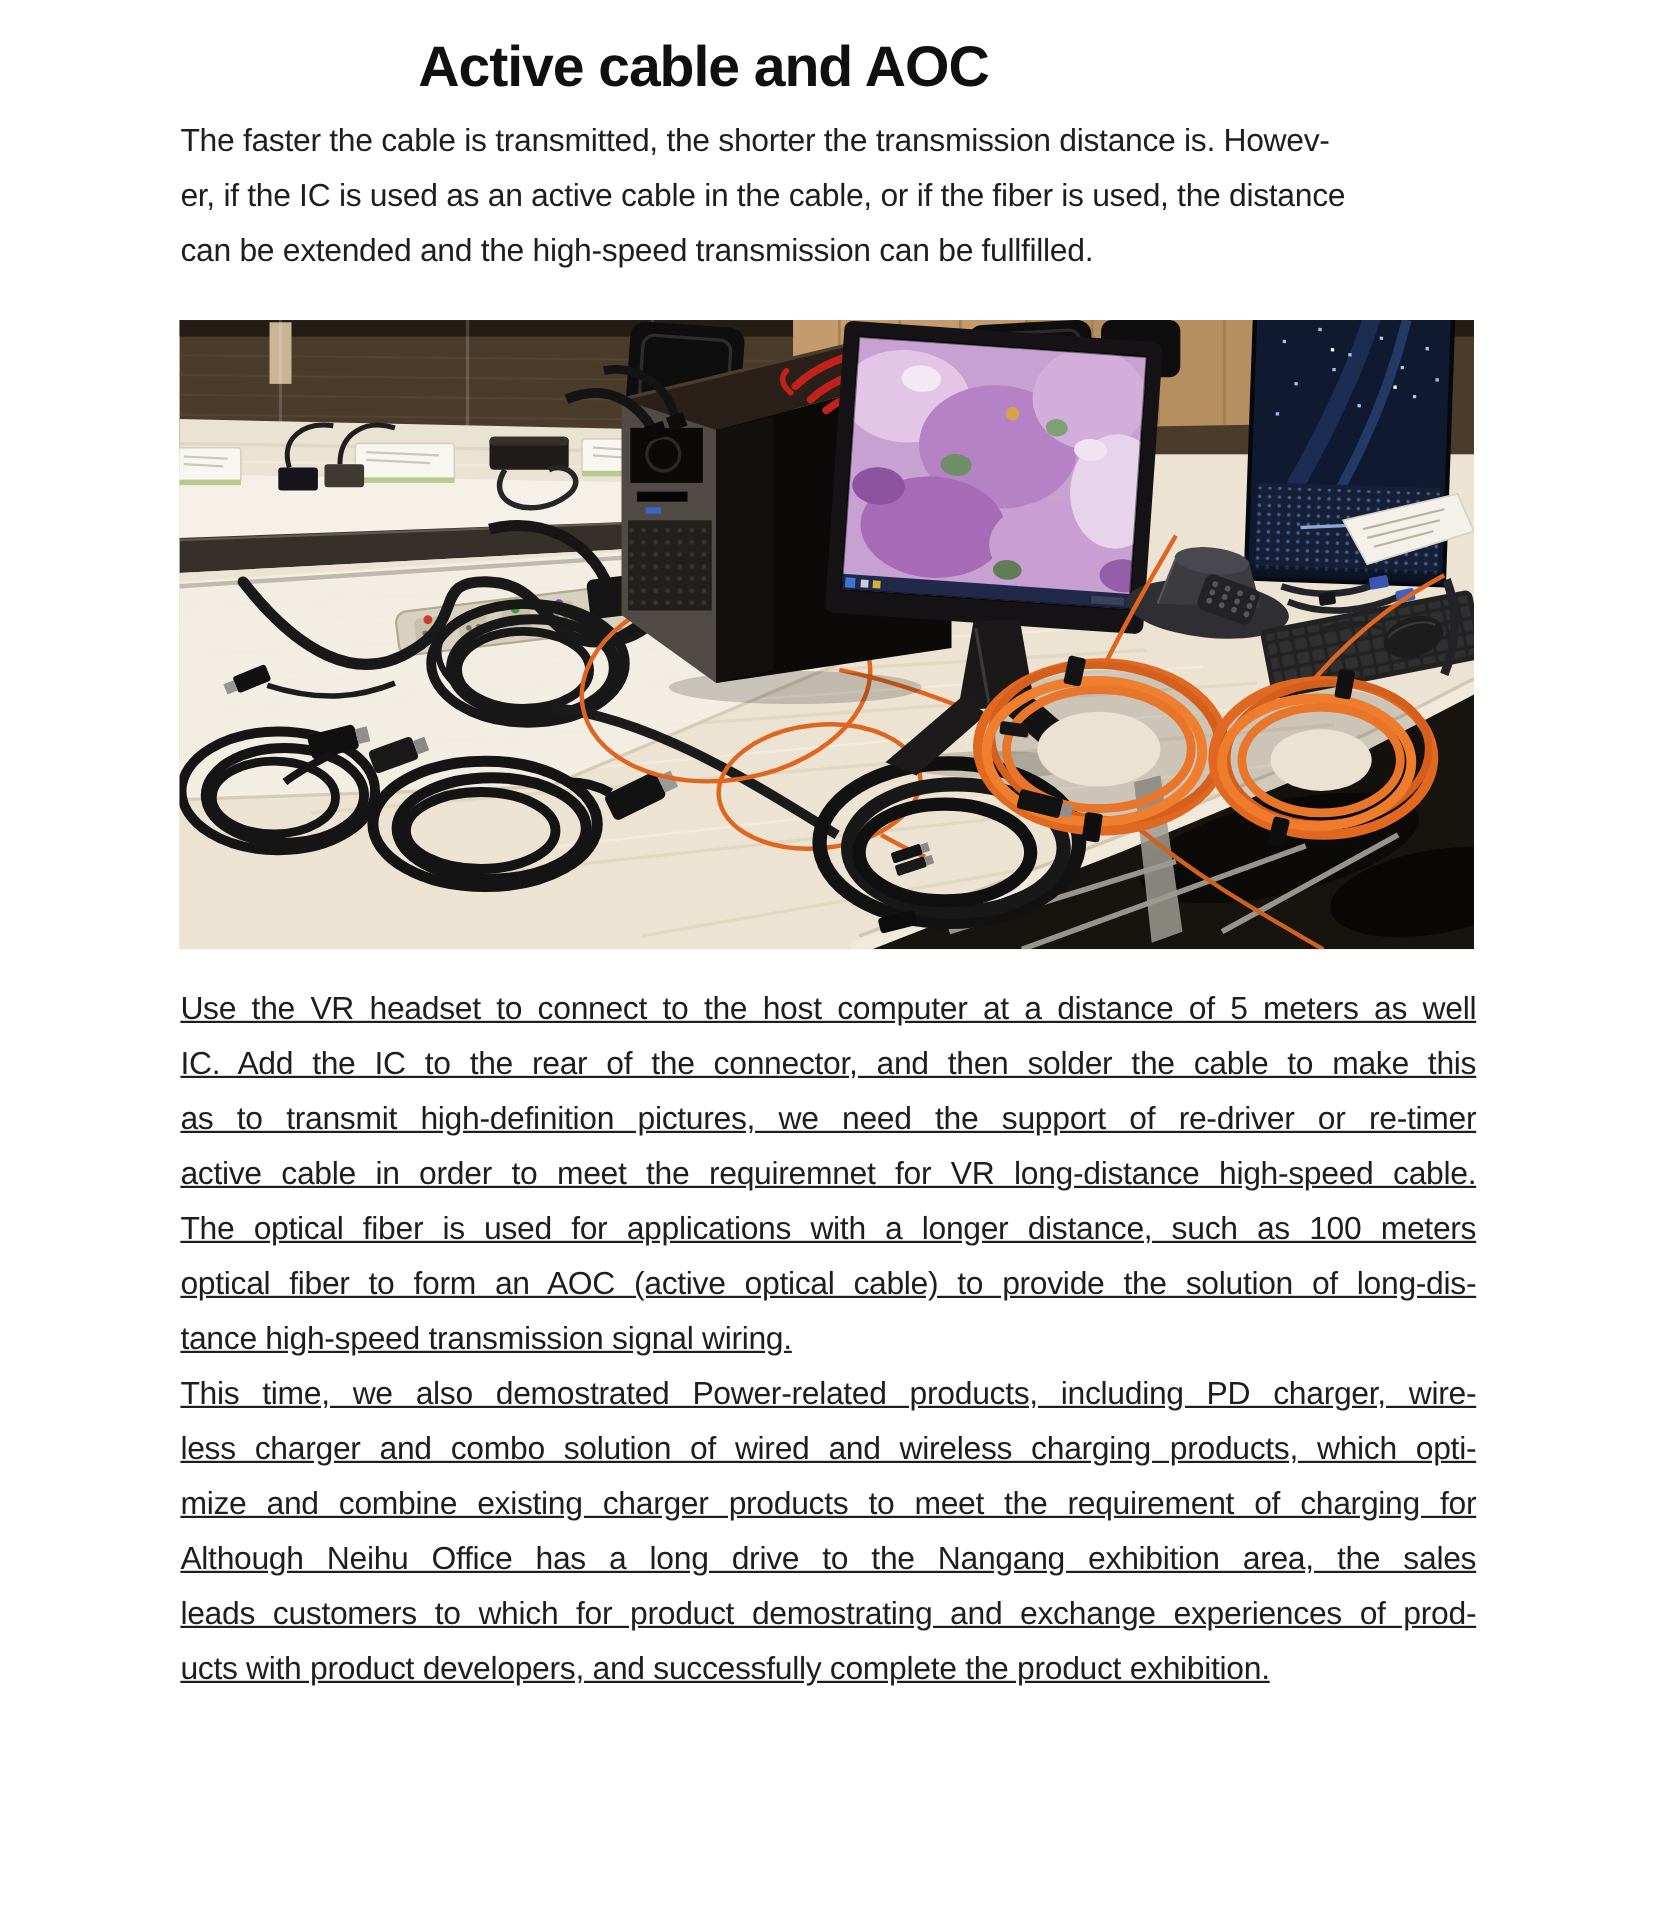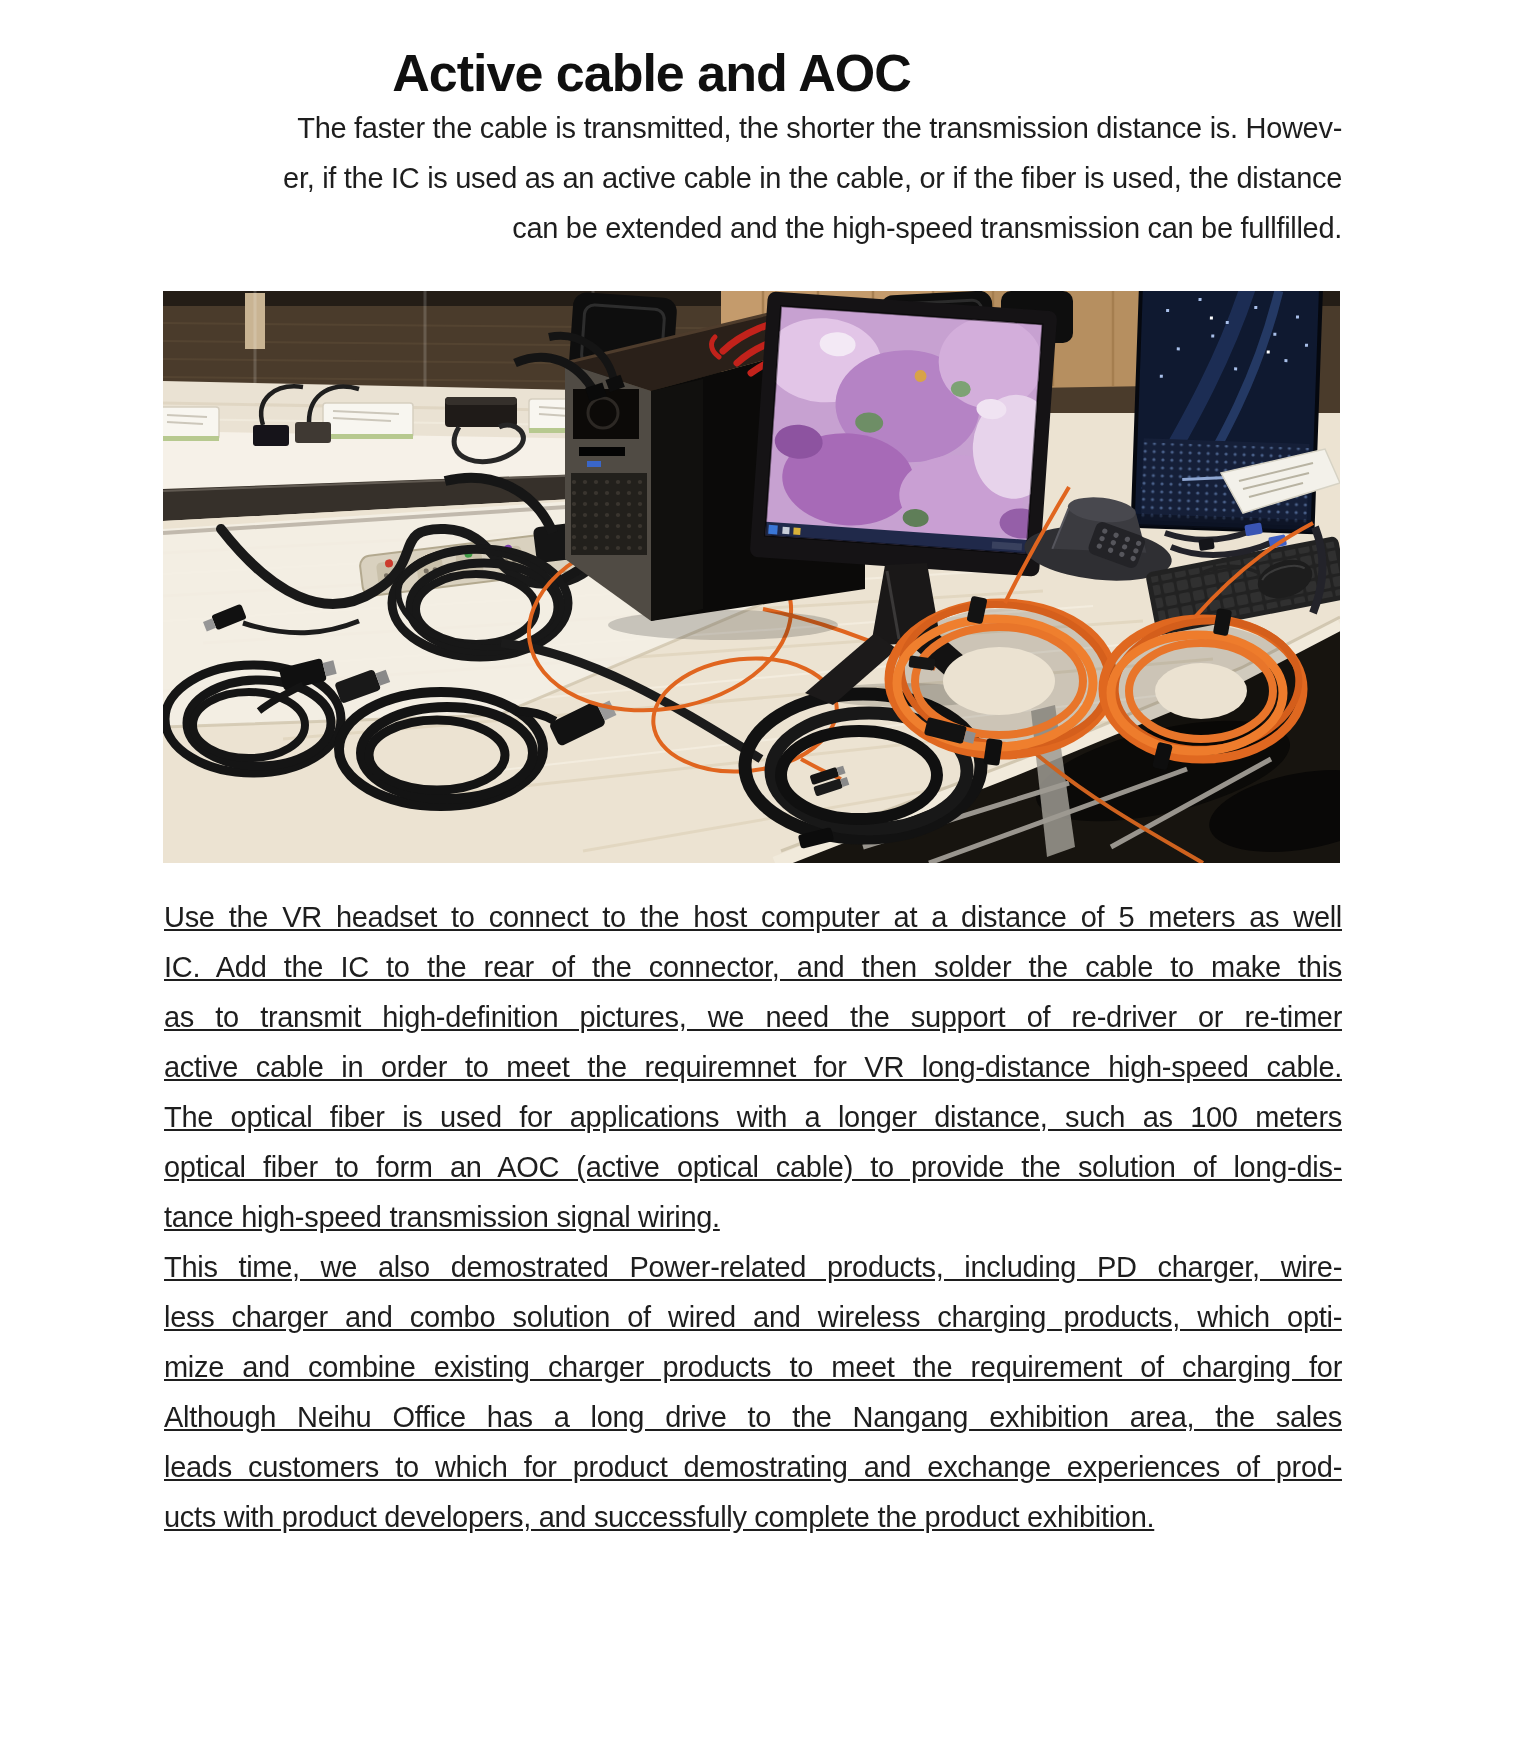--- a/index.html
+++ b/index.html
@@ -1,23 +1,23 @@
 <!DOCTYPE html>
 <html><head>
 <meta charset="utf-8">
 <title>Active cable and AOC</title>
 <style>
   html,body{margin:0;padding:0;background:#ffffff;}
   .page{position:relative;width:1517px;height:1741px;background:#ffffff;overflow:hidden;
         font-family:"Liberation Sans",sans-serif;color:#1d1d1d;}
-  .title{position:absolute;top:24px;left:0;width:1271px;margin:16px;text-align:center;
+  .title{position:absolute;top:24px;left:0;width:1271px;margin:4px;text-align:center;
          font-size:52px;line-height:66px;font-weight:700;letter-spacing:-1px;color:#101010;}
   .textblock{position:absolute;left:164px;width:1178px;font-size:29px;line-height:50px;
              letter-spacing:-0.3px;color:#1e1e1e;}
-  .intro{top:103px;text-align:right;}
+  .intro{top:103px;}
   .bodytext{top:892px;text-decoration:underline;}
   .line{white-space:pre;}
   .line.j{white-space:normal;text-align:justify;text-align-last:justify;-moz-text-align-last:justify;}
   .photo{position:absolute;left:163px;top:291px;width:1177px;height:572px;margin:0;overflow:hidden;background:#ece3d2;}
   .photo svg{display:block;}
 </style>
 </head>
 <body>
 
 <div class="page">

